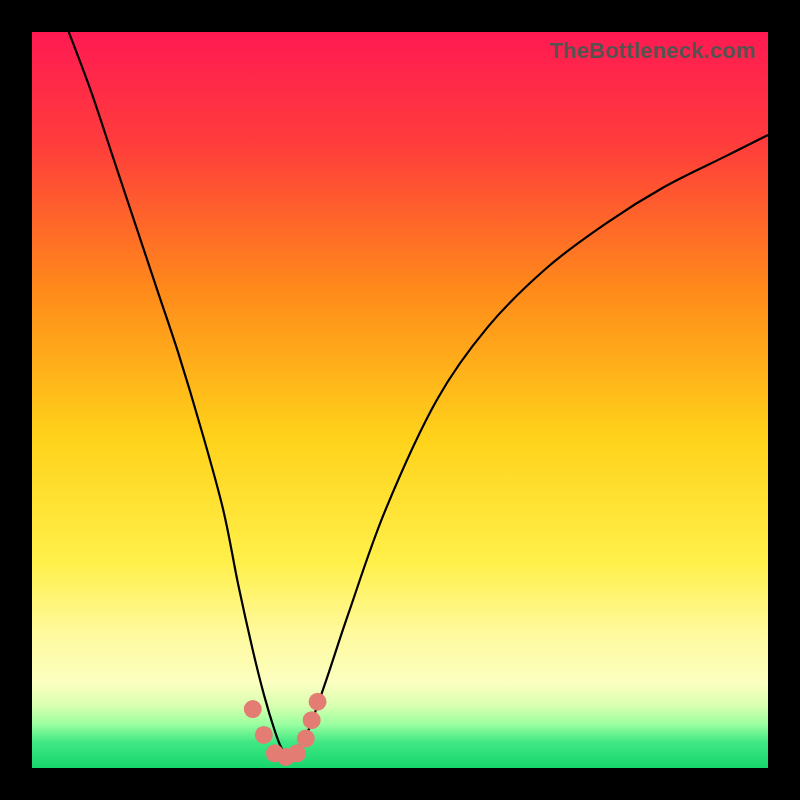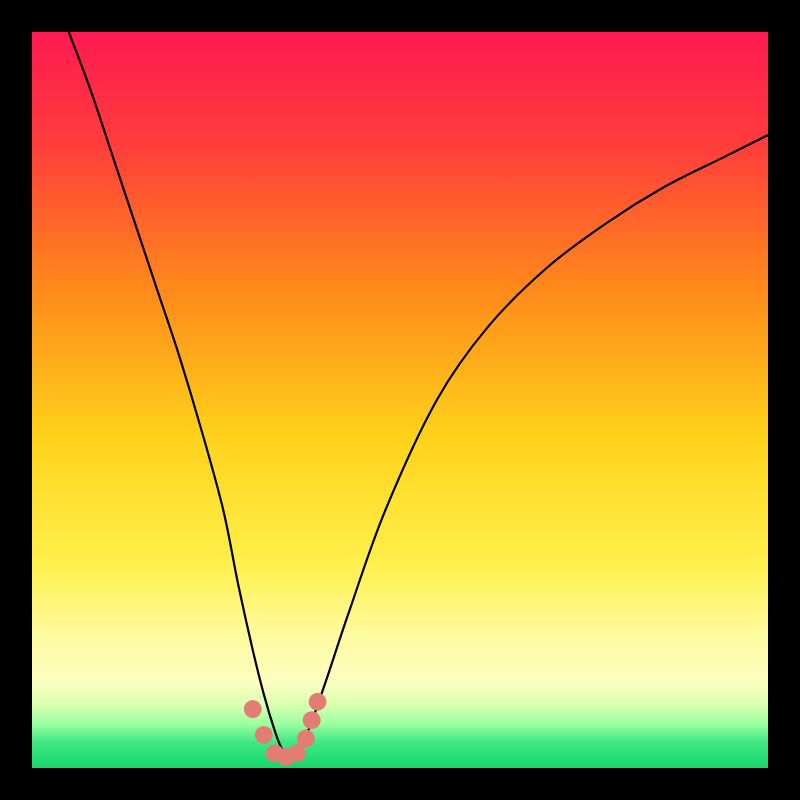--- a/index.html
+++ b/index.html
@@ -68,13 +68,14 @@
           <circle cx="231.84" cy="702.88" r="9" fill="#e37d73"></circle>
           <circle cx="242.88000000000002" cy="721.28" r="9" fill="#e37d73"></circle>
           <circle cx="253.92" cy="724.96" r="9" fill="#e37d73"></circle>
           <circle cx="264.96" cy="721.28" r="9" fill="#e37d73"></circle>
           <circle cx="273.79200000000003" cy="706.56" r="9" fill="#e37d73"></circle>
           <circle cx="279.68" cy="688.16" r="9" fill="#e37d73"></circle>
           <circle cx="285.568" cy="669.76" r="9" fill="#e37d73"></circle>
         </g>
     </svg>
   </div>
+  <div class="watermark">TheBottleneck.com</div>
 </div>
 
 </body></html>

